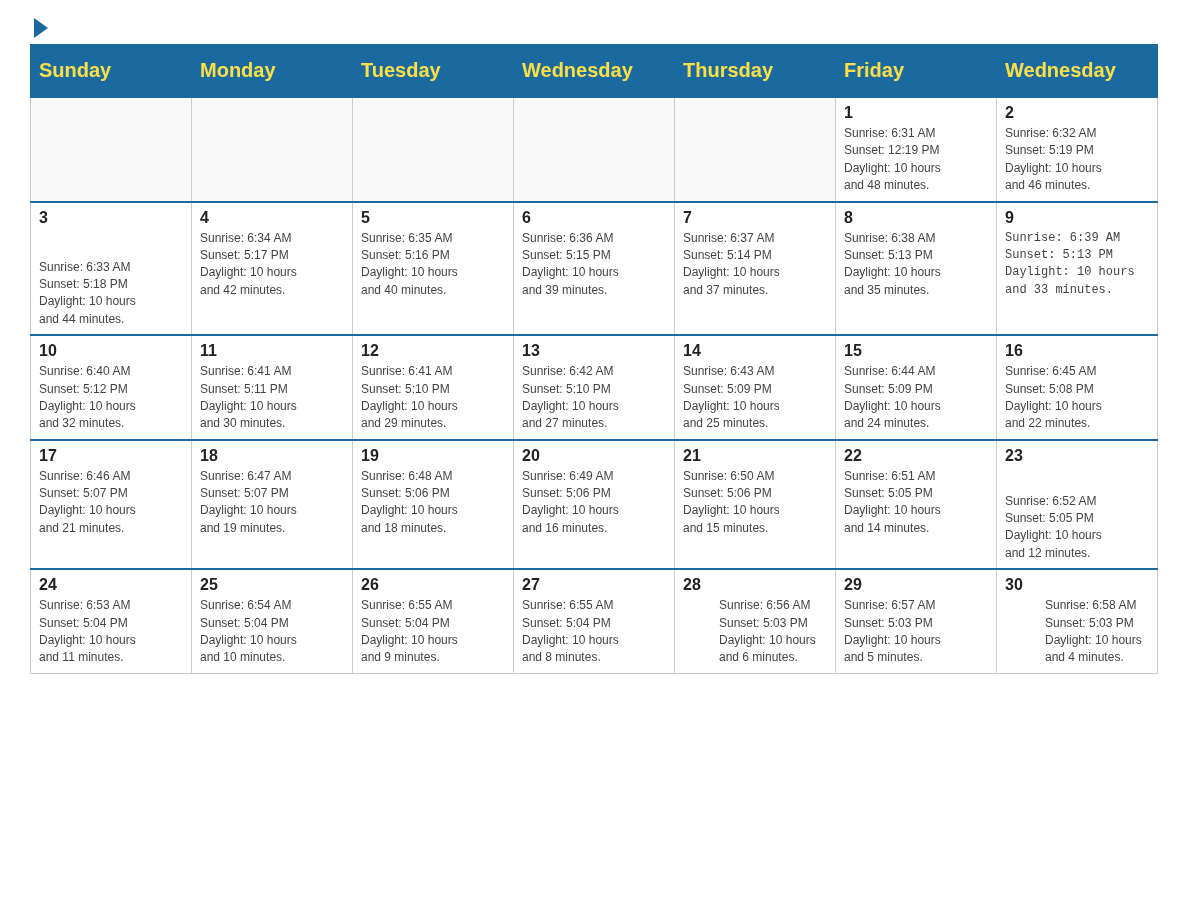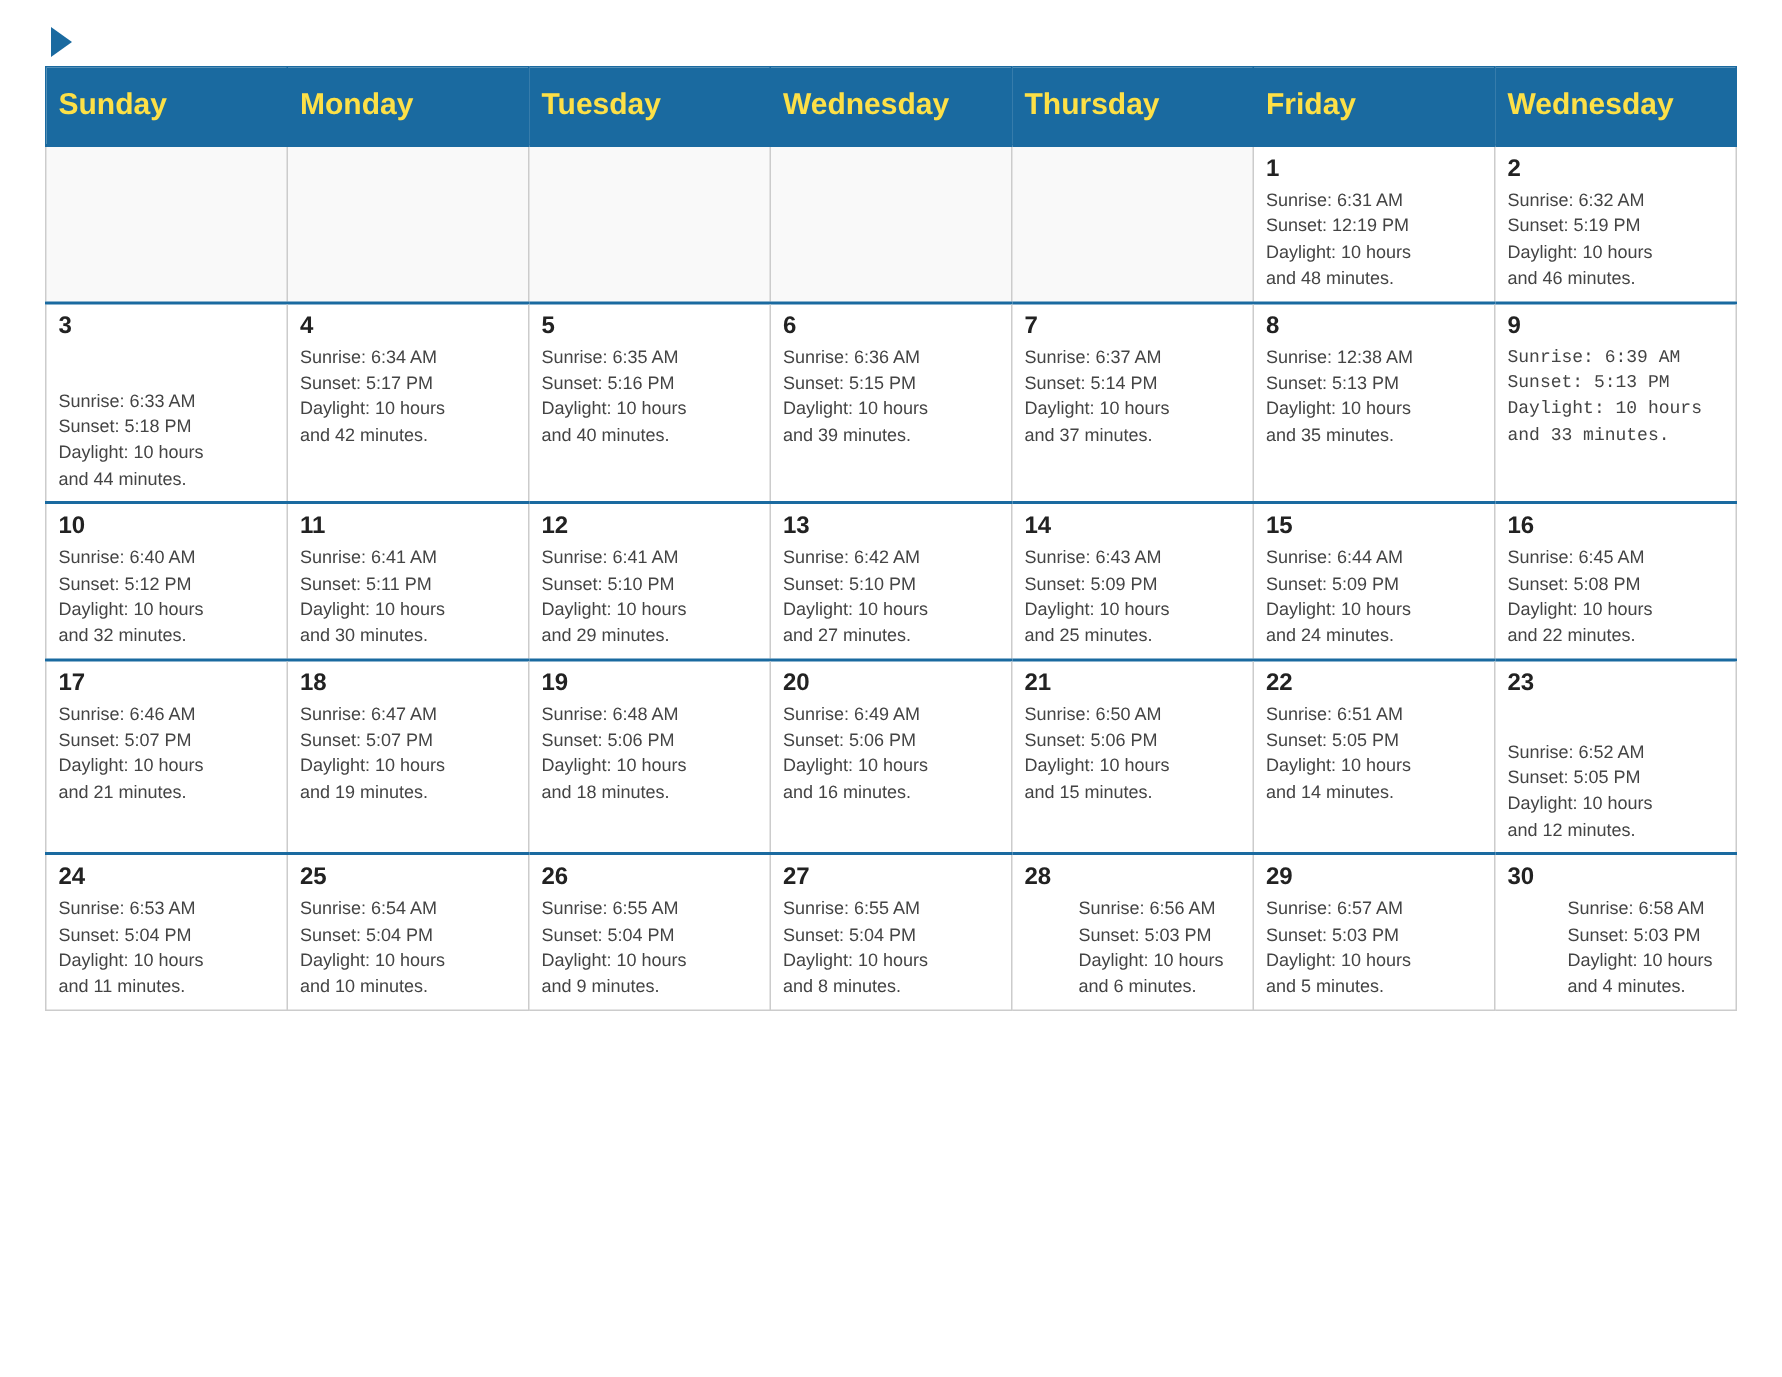--- a/index.html
+++ b/index.html
@@ -186,21 +186,21 @@
         </td>
         <td>
           <div class="day-number">7</div>
           <div class="day-info" style="white-space: pre-line;">Sunrise: 6:37 AM
 Sunset: 5:14 PM
 Daylight: 10 hours
 and 37 minutes.</div>
         </td>
         <td>
           <div class="day-number">8</div>
-          <div class="day-info" style="white-space: pre-line;">Sunrise: 12:38 AM
+          <div class="day-info" style="white-space: pre-line;">Sunrise: 6:38 AM
 Sunset: 5:13 PM
 Daylight: 10 hours
 and 35 minutes.</div>
         </td>
         <td>
           <div class="day-number">9</div>
           <div class="day-info" style="white-space: pre-line; font-family: Liberation Mono, monospace;">Sunrise: 6:39 AM
 Sunset: 5:13 PM
 Daylight: 10 hours
 and 33 minutes.</div>

